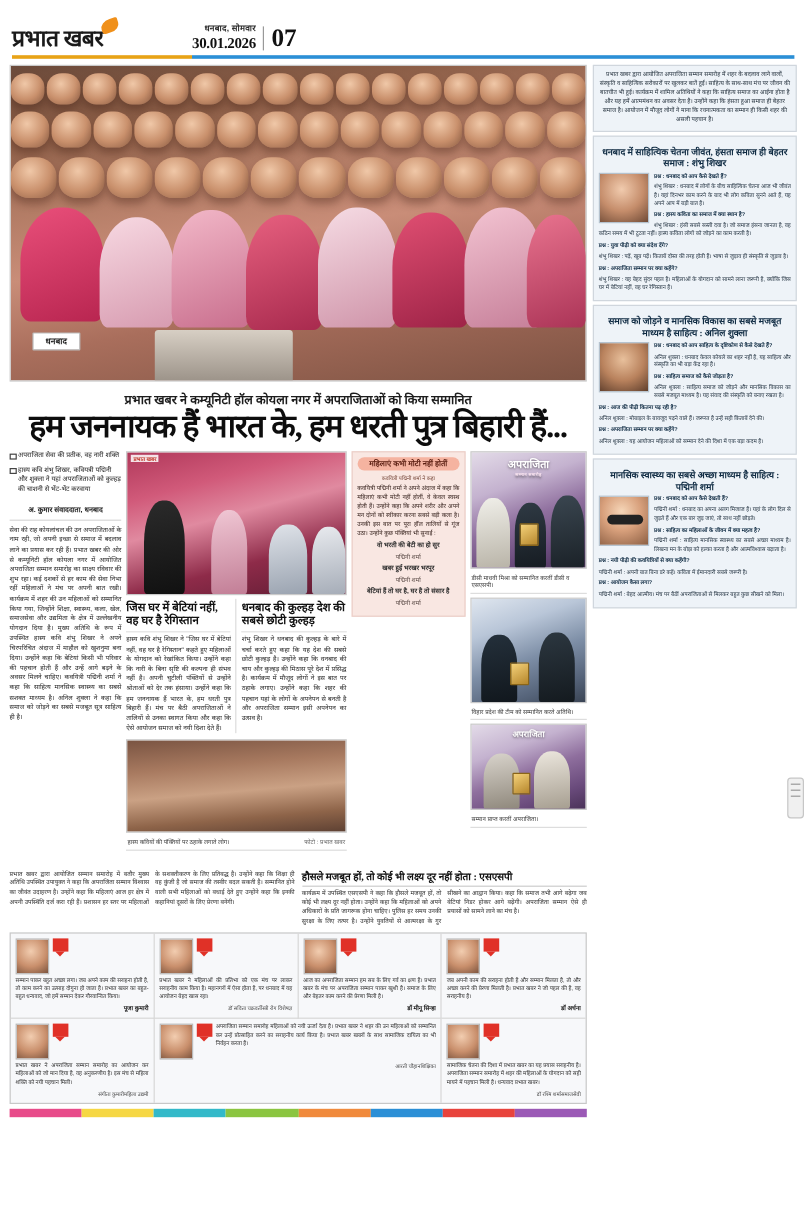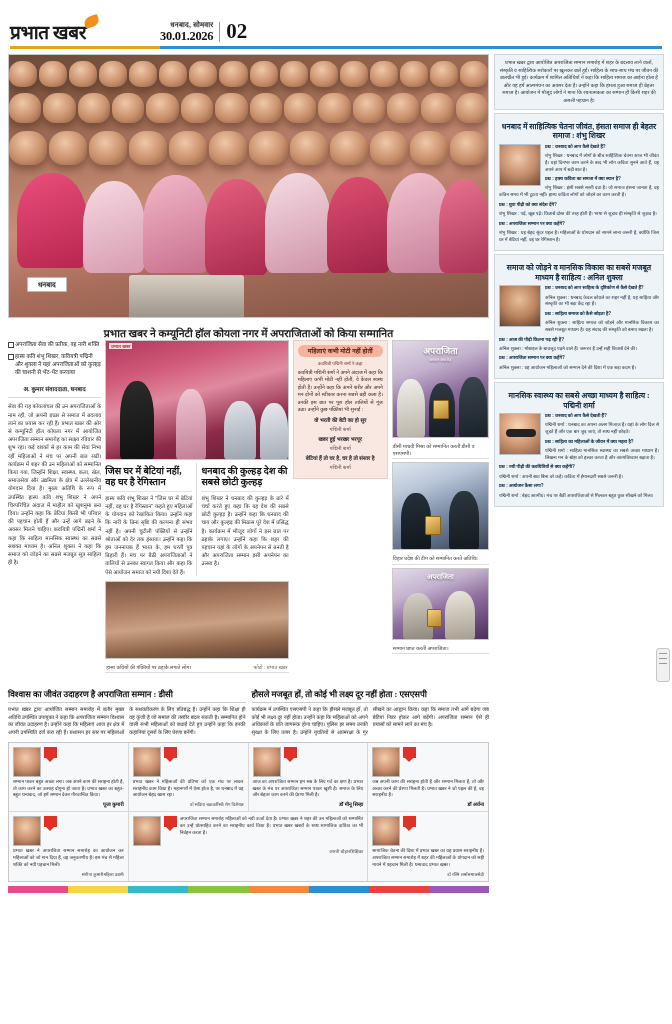--- a/index.html
+++ b/index.html
@@ -248,21 +248,21 @@
     <div class="logo-wrap">
       <div class="logo-flame"></div>
       <div class="logo-text">प्रभात खबर</div>
     </div>
     <div class="masthead-right">
       <div class="md-date">
         <div class="md-place">धनबाद, सोमवार</div>
         <div class="md-num">30.01.2026</div>
       </div>
       <div class="md-sep"></div>
-      <div class="md-page">02</div>
+      <div class="md-page">07</div>
     </div>
   </div>
   <div class="rule-bar">
     <div class="orange"></div>
     <div class="blue"></div>
   </div>
 
   <div class="body-wrap">
 
     <div class="left-zone">
@@ -322,20 +322,21 @@
         <div class="sari" style="left:196px;top:124px;width:64px;height:96px;background:linear-gradient(160deg,#e7607f,#a82a4e);"></div>
         <div class="sari" style="left:256px;top:118px;width:66px;height:100px;background:linear-gradient(160deg,#f6dce4,#cf94a9);"></div>
         <div class="sari" style="left:318px;top:122px;width:64px;height:96px;background:linear-gradient(160deg,#e04f72,#9e2347);"></div>
         <div class="sari" style="left:378px;top:118px;width:66px;height:100px;background:linear-gradient(160deg,#f3c4d2,#c67f99);"></div>
         <div class="sari" style="left:430px;top:124px;width:50px;height:94px;background:linear-gradient(160deg,#e8738e,#ab3457);"></div>
         <div class="hero-podium"></div>
         <div class="hero-badge">धनबाद</div>
       </div>
 
       <div class="kicker">प्रभात खबर ने कम्यूनिटी हॉल कोयला नगर में अपराजिताओं को किया सम्मानित</div>
+      <div class="headline">हम जननायक हैं भारत के, हम धरती पुत्र बिहारी हैं...</div>
 
       <div class="mid-grid">
 
         <div class="col-a">
           <ul class="bullets">
             <li>अपराजिता सेवा की प्रतीक, वह नारी शक्ति</li>
             <li>हास्य कवि शंभु शिखर, कवियत्री पद्मिनी और शुक्ला ने यहां अपराजिताओं को कुल्हड़ की चाशनी से भेंट-भेंट करवाया</li>
           </ul>
           <div class="byline">अ. कुमार संवाददाता, धनबाद</div>
           <div class="bodytext">सेवा की राह कोयलांचल की उन अपराजिताओं के नाम रही, जो अपनी इच्छा से समाज में बदलाव लाने का प्रयास कर रही हैं। प्रभात खबर की ओर से कम्यूनिटी हॉल कोयला नगर में आयोजित अपराजिता सम्मान समारोह का साक्ष्य रविवार की शुभ रहा। कई दशकों से हर काम की सेवा निभा रहीं महिलाओं ने मंच पर अपनी बात रखी। कार्यक्रम में शहर की उन महिलाओं को सम्मानित किया गया, जिन्होंने शिक्षा, स्वास्थ्य, कला, खेल, समाजसेवा और उद्यमिता के क्षेत्र में उल्लेखनीय योगदान दिया है। मुख्य अतिथि के रूप में उपस्थित हास्य कवि शंभु शिखर ने अपने चिरपरिचित अंदाज में माहौल को खुशनुमा बना दिया। उन्होंने कहा कि बेटियां किसी भी परिवार की पहचान होती हैं और उन्हें आगे बढ़ने के अवसर मिलने चाहिए। कवयित्री पद्मिनी शर्मा ने कहा कि साहित्य मानसिक स्वास्थ्य का सबसे सशक्त माध्यम है। अनिल शुक्ला ने कहा कि समाज को जोड़ने का सबसे मजबूत सूत्र साहित्य ही है।</div>
@@ -426,21 +427,20 @@
             <div class="fig" style="left:10px;width:30px;height:46px;background:linear-gradient(170deg,#d8d3cb,#8f887c);"></div>
             <div class="fig" style="left:52px;width:30px;height:48px;background:linear-gradient(170deg,#ece7de,#a69e90);"></div>
             <div class="plaque" style="left:34px;bottom:12px;width:15px;height:18px;"></div>
           </div>
           <div class="cap">सम्मान प्राप्त करतीं अपराजिता।</div>
         </div>
       </div>
 
       <div class="lower-stories">
         <div class="lower-col">
-          <div class="lower-hd">विश्वास का जीवंत उदाहरण है अपराजिता सम्मान : डीसी</div>
           <div class="lower-body">प्रभात खबर द्वारा आयोजित सम्मान समारोह में बतौर मुख्य अतिथि उपस्थित उपायुक्त ने कहा कि अपराजिता सम्मान विश्वास का जीवंत उदाहरण है। उन्होंने कहा कि महिलाएं आज हर क्षेत्र में अपनी उपस्थिति दर्ज करा रही हैं। प्रशासन हर स्तर पर महिलाओं के सशक्तीकरण के लिए प्रतिबद्ध है। उन्होंने कहा कि शिक्षा ही वह कुंजी है जो समाज की तस्वीर बदल सकती है। सम्मानित होने वाली सभी महिलाओं को बधाई देते हुए उन्होंने कहा कि इनकी कहानियां दूसरों के लिए प्रेरणा बनेंगी।</div>
         </div>
         <div class="lower-col">
           <div class="lower-hd">हौसले मजबूत हों, तो कोई भी लक्ष्य दूर नहीं होता : एसएसपी</div>
           <div class="lower-body">कार्यक्रम में उपस्थित एसएसपी ने कहा कि हौसले मजबूत हों, तो कोई भी लक्ष्य दूर नहीं होता। उन्होंने कहा कि महिलाओं को अपने अधिकारों के प्रति जागरूक होना चाहिए। पुलिस हर समय उनकी सुरक्षा के लिए तत्पर है। उन्होंने युवतियों से आत्मरक्षा के गुर सीखने का आह्वान किया। कहा कि समाज तभी आगे बढ़ेगा जब बेटियां निडर होकर आगे बढ़ेंगी। अपराजिता सम्मान ऐसे ही प्रयासों को सामने लाने का मंच है।</div>
         </div>
       </div>
 
       <div class="testi-grid">
         <div class="testi">

